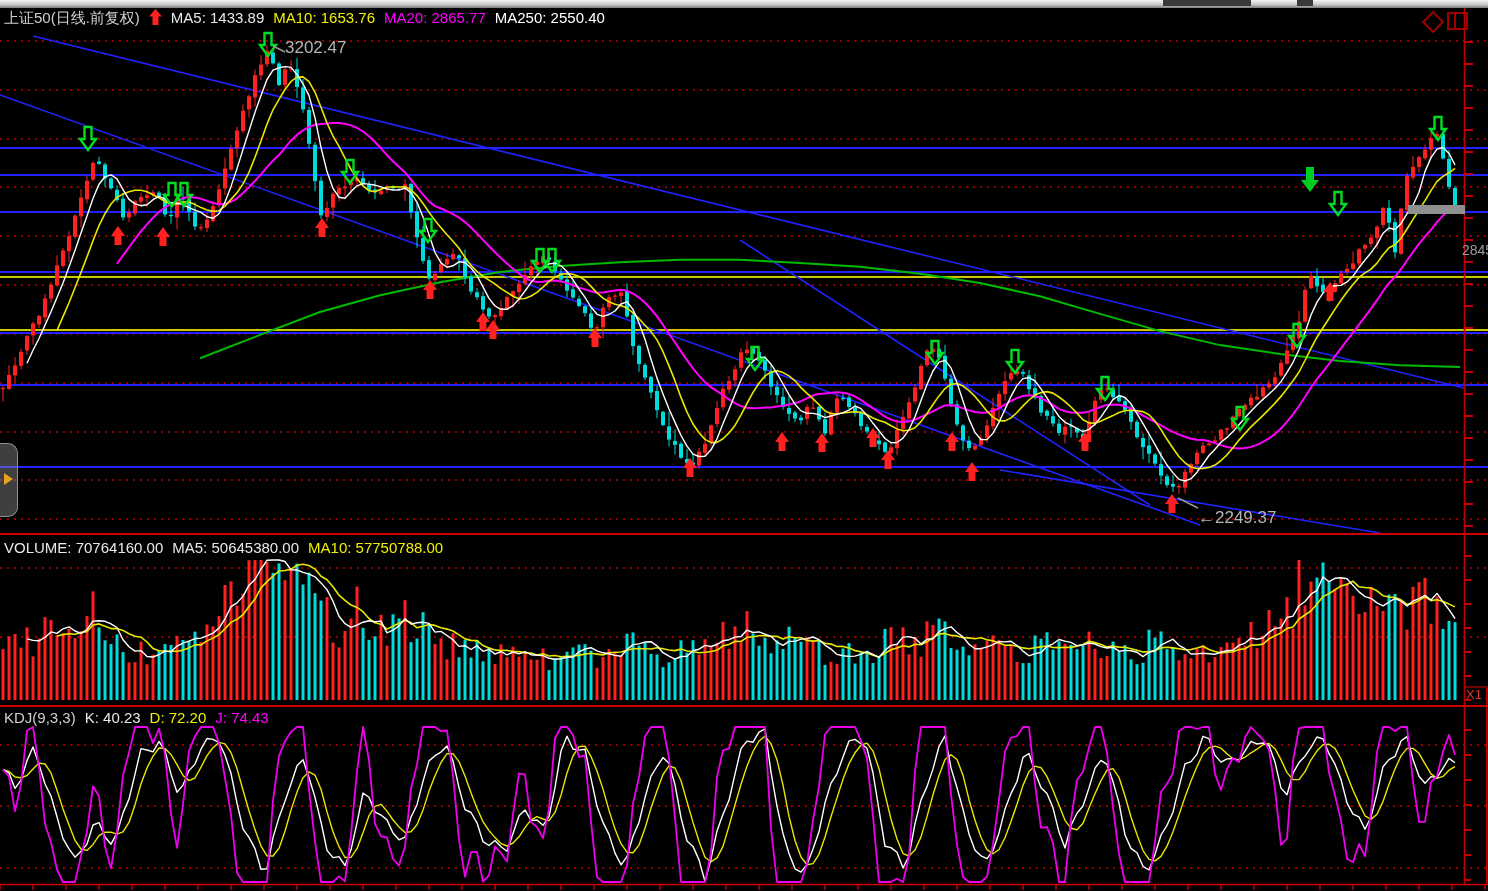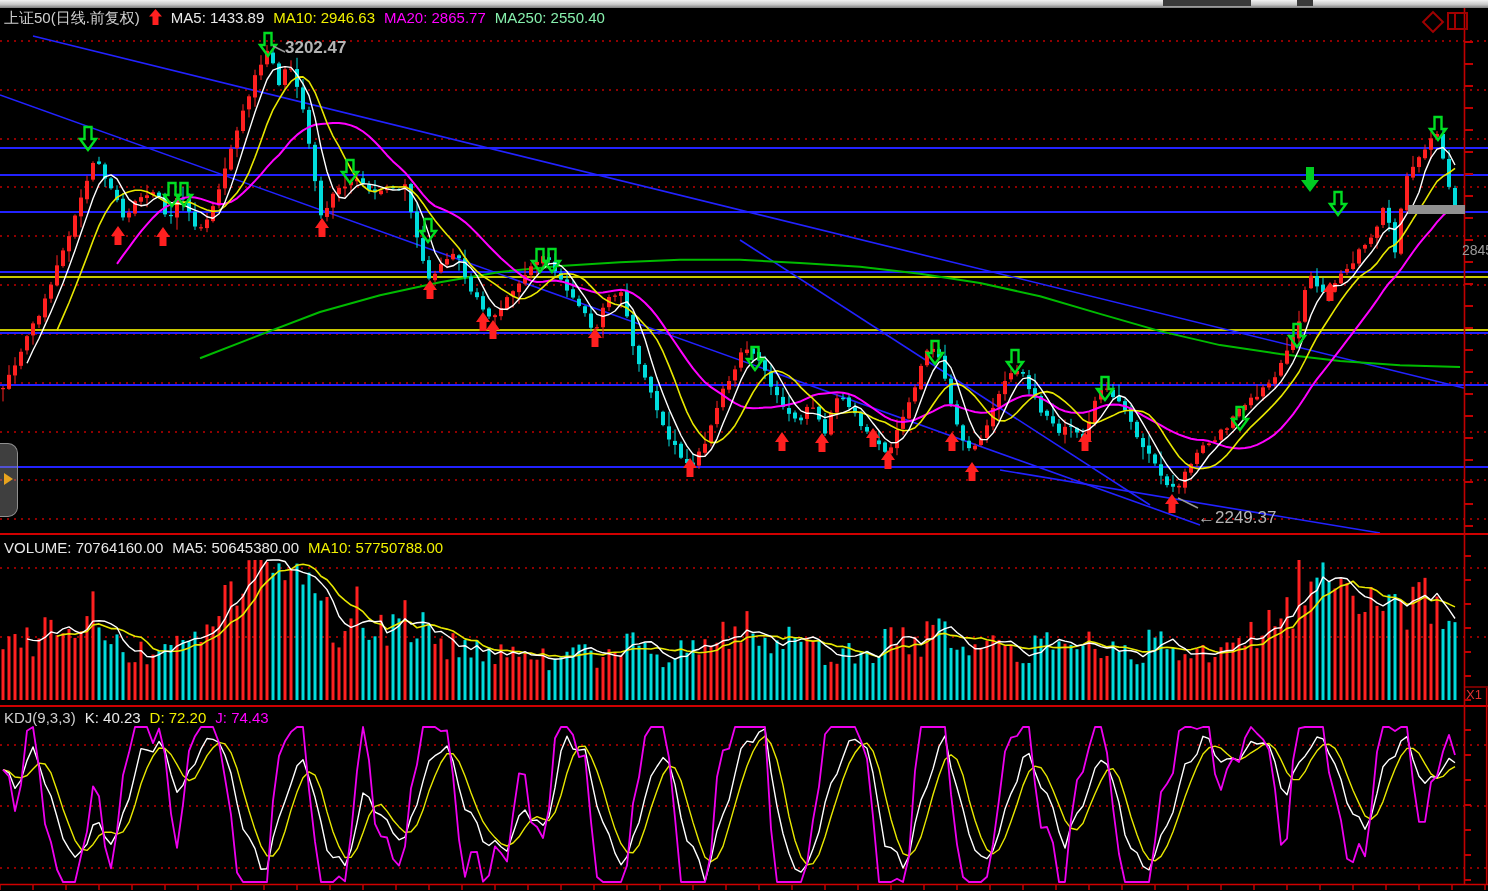--- a/index.html
+++ b/index.html
@@ -13,28 +13,28 @@
   .n2{left:1297px;width:16px;}
   .hdr{position:absolute;white-space:nowrap;font-size:15px;letter-spacing:0;}
   .hdr span{margin-right:9px;}
   .main-hdr{left:4px;top:9px;}
   .vol-hdr{left:4px;top:539px;}
   .kdj-hdr{left:4px;top:709px;}
   .c-title{color:#cfcfcf;}
   .c-white{color:#e8e8e8;}
   .c-yellow{color:#f0f000;}
   .c-magenta{color:#ff00ff;}
-  .c-green{color:#86efac;}
+  .c-green{color:#ffffff;}
   .arrow-up-icon{display:inline-block;vertical-align:-2px;margin-right:4px;}
   .icon-diamond{position:absolute;left:1425px;top:14px;width:12px;height:12px;
                 border:2px solid #a00000;transform:rotate(45deg);cursor:pointer;}
   .icon-split{position:absolute;left:1447px;top:12px;width:17px;height:14px;
               border:2px solid #a00000;cursor:pointer;}
   .icon-split i{position:absolute;left:5px;top:0;width:2px;height:14px;background:#a00000;}
-  .peak-label{position:absolute;left:285px;top:38px;font-size:17px;color:#b4b4b4;font-weight:bold;}
+  .peak-label{position:absolute;left:285px;top:38px;font-size:17px;color:#b4b4b4;}
   .low-label{position:absolute;left:1198px;top:500px;font-size:17px;color:#b4b4b4;margin-top:8px;}
   .price-marker{position:absolute;left:1408px;top:205px;width:57px;height:9px;background:#909090;}
   .price-label{position:absolute;left:1462px;top:213px;font-size:14px;color:#9a9a9a;margin-top:29px;}
   .x1-label{position:absolute;left:1466px;top:687px;font-size:13px;color:#e03030;}
   .drawer{position:absolute;left:0;top:443px;width:17px;height:72px;
           background:rgba(150,150,150,.42);border:1px solid #8f8f8f;border-left:none;
           border-radius:0 10px 10px 0;cursor:pointer;}
   .drawer .tri{position:absolute;left:4px;top:29px;width:0;height:0;
                border-left:9px solid #e8a31e;border-top:6px solid transparent;
                border-bottom:6px solid transparent;}
@@ -940,21 +940,21 @@
     </svg>
 
   <div class="topstrip">
     <div class="notch n1"></div>
     <div class="notch n2"></div>
   </div>
 
   <div class="hdr main-hdr">
     <span class="c-title">上证50(日线.前复权)</span><span class="arrow-up-icon"><svg width="13" height="16">
           <path d="M6.5,0 L13,7.5 H9.5 V16 H3.5 V7.5 H0 Z" fill="#ff2020"></path>
-        </svg></span><span class="c-white">MA5: 1433.89</span><span class="c-yellow">MA10: 2946.63</span><span class="c-magenta">MA20: 2865.77</span><span class="c-green">MA250: 2550.40</span>
+        </svg></span><span class="c-white">MA5: 1433.89</span><span class="c-yellow">MA10: 1653.76</span><span class="c-magenta">MA20: 2865.77</span><span class="c-green">MA250: 2550.40</span>
   </div>
 
   <div class="icon-diamond"></div>
   <div class="icon-split">
       <i></i>
     </div>
 
   <div class="peak-label">3202.47</div>
   <div class="low-label">←2249.37</div>
   <div class="price-marker"></div>

